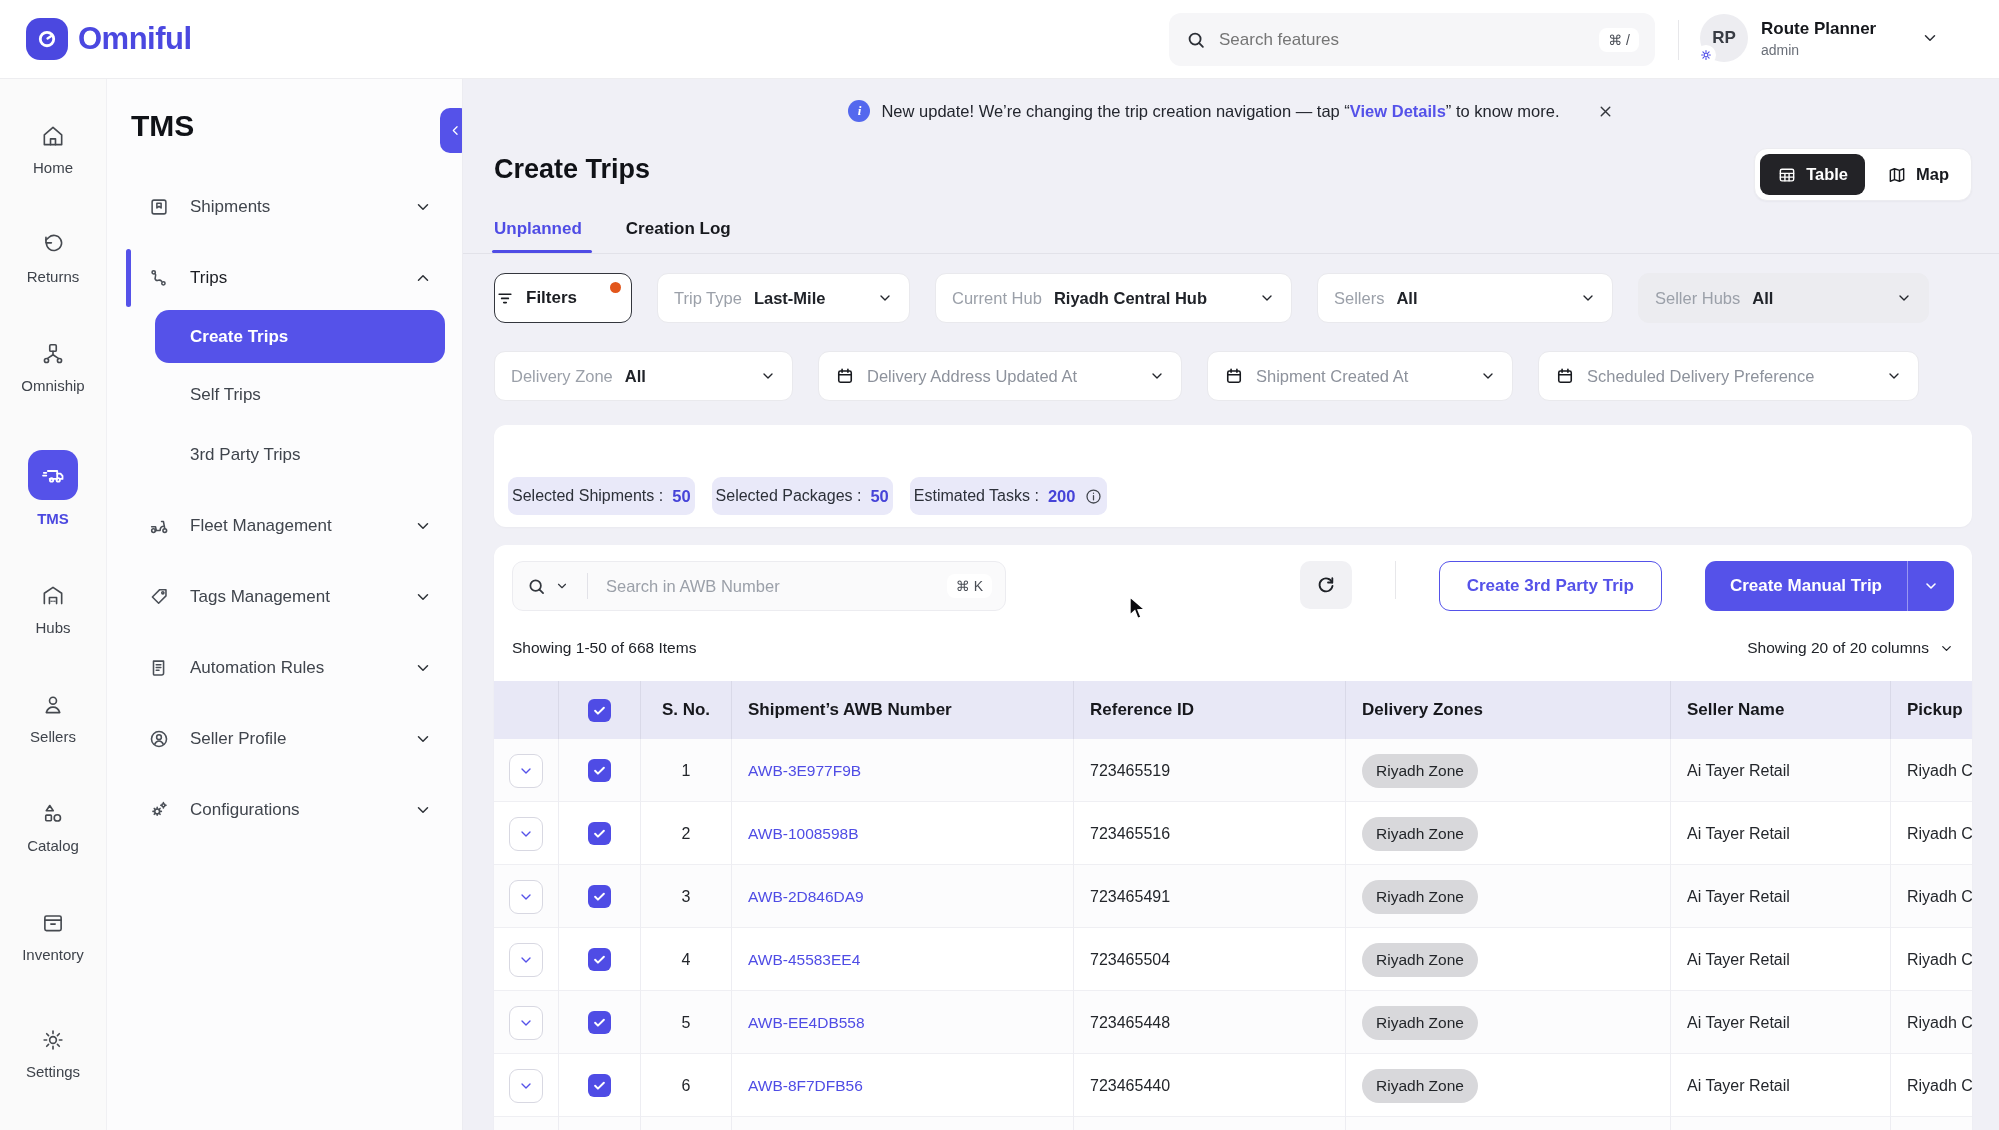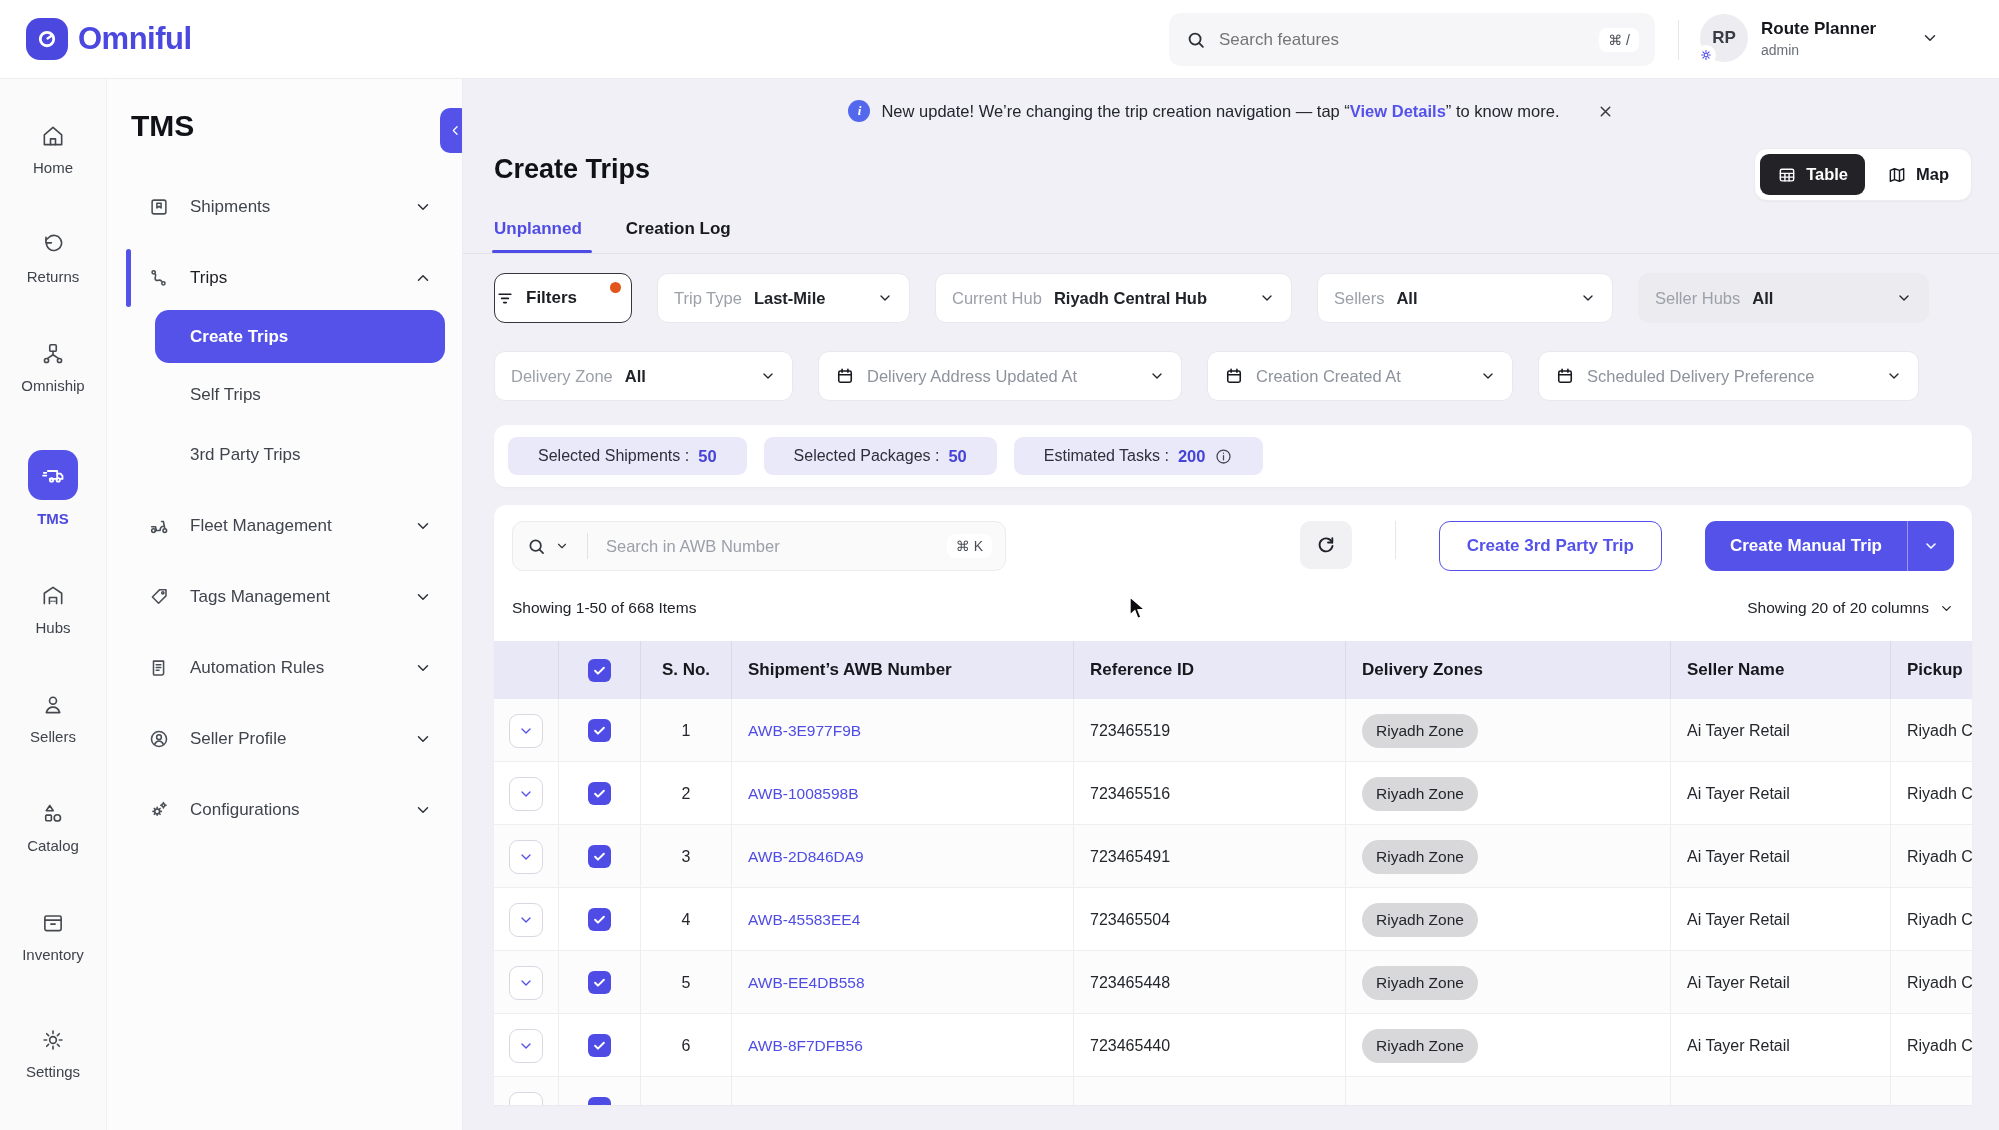--- a/index.html
+++ b/index.html
@@ -85,21 +85,21 @@
   .fselect { height:50px; background:#fff; border:1px solid #e9e9ed; border-radius:11px; display:flex; align-items:center; gap:12px; padding:0 16px; font-size:16.5px; cursor:pointer; }
   .fselect .flabel { color:#9ba0a9; }
   .fselect .fvalue { color:#202329; font-weight:600; }
   .fselect .chev { margin-left:auto; color:#23262c; width:16px; height:16px; }
   .fselect.disabled { background:#ececf0; border-color:#ececf0; }
   .fselect.disabled .flabel { color:#9ba0a9; }
   .fselect .cal { width:20px; height:20px; color:#17191e; stroke-width:1.9; }
   .fselect .datelabel { color:#8d929c; }
 
   .stats-card { margin:24px 27px 0 31px; background:#fff; border-radius:12px; padding:12px 14px; display:flex; gap:17px; box-shadow:0 1px 2px rgba(20,20,40,.03); }
-  .chip { background:#e9e9f9; border-radius:9px; height:38px; display:flex; align-items:center; gap:9px; padding:0 30px; font-size:16px; color:#2c3039; }
+  .chip { background:#e9e9f9; border-radius:9px; height:38px; display:flex; align-items:center; gap:9px; padding:0 4px; font-size:16px; color:#2c3039;margin-top:40px; }
   .chip b { color:#4643d8; font-size:16.5px; }
   .chip .info-o { width:19px; height:19px; stroke-width:1.6; color:#42464e; }
 
   .table-card { margin:18px 27px 0 31px; background:#fff; border-radius:12px 12px 0 0; height:600px; overflow:hidden; box-shadow:0 1px 2px rgba(20,20,40,.03); }
   .card-toolbar { display:flex; padding:16px 18px 0 18px;gap:21px; }
   .awb-search { width:494px; height:50px; background:#fafafb; border:1px solid #ececf0; border-radius:11px; display:flex; align-items:center; padding:0 13px; gap:8px; }
   .awb-search .ic { width:21px; height:21px; color:#33373e; stroke-width:2; }
   .awb-search .chev { width:14px; height:14px; color:#33373e; }
   .awb-search .vsep { width:1px; height:26px; background:#e2e2e8; margin:0 10px; }
   .awb-search input { flex:1; border:none; background:transparent; outline:none; font-size:16.5px; color:#2a2d33; font-family:inherit; }
@@ -451,21 +451,21 @@
       <span class="datelabel">Delivery Address Updated At</span>
       <svg class="chev" viewBox="0 0 24 24">
           <path d="M6 9l6 6 6-6"></path>
         </svg>
     </div>
     <div class="fselect" style="width:306px;">
       <svg class="ic cal" viewBox="0 0 24 24">
           <rect x="4.5" y="6" width="15" height="13.5" rx="2"></rect>
           <path d="M4.5 10.5h15M8.5 4v3.5M15.5 4v3.5"></path>
         </svg>
-      <span class="datelabel">Creation Created At</span>
+      <span class="datelabel">Shipment Created At</span>
       <svg class="chev" viewBox="0 0 24 24">
           <path d="M6 9l6 6 6-6"></path>
         </svg>
     </div>
     <div class="fselect" style="width:381px;">
       <svg class="ic cal" viewBox="0 0 24 24">
           <rect x="4.5" y="6" width="15" height="13.5" rx="2"></rect>
           <path d="M4.5 10.5h15M8.5 4v3.5M15.5 4v3.5"></path>
         </svg>
       <span class="datelabel">Scheduled Delivery Preference</span>

